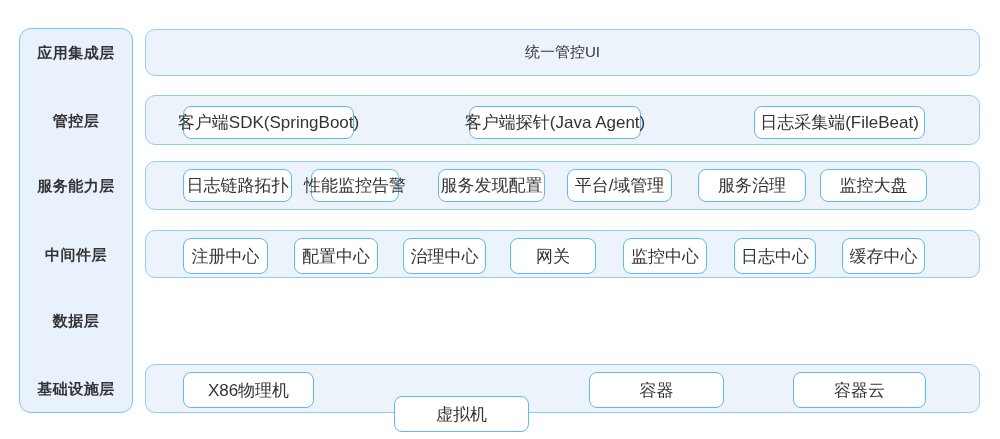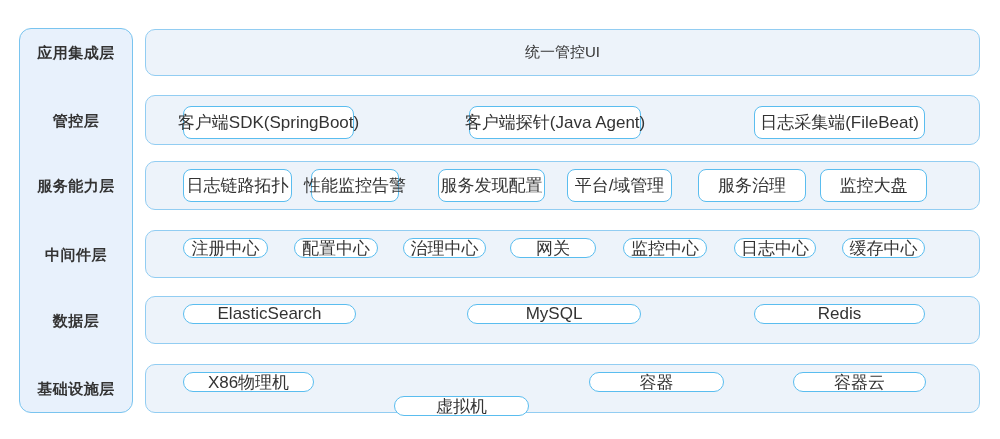--- a/index.html
+++ b/index.html
@@ -41,21 +41,21 @@
 
   
   .box{
     position:absolute;
     background:#ffffff;border:1.4px solid #5abdef;border-radius:8px;
     box-sizing:border-box;
     display:flex;align-items:center;justify-content:center;
     font-size:17px;color:#333;white-space:nowrap;
   }
   .h33{height:33px;top:10px;}
-  .h32{height:20px;top:7px;border-radius:12px;}
+  .h32{height:36px;top:7px;}
 </style>
 </head>
 <body>
 
 <div class="canvas">
 
   <div class="sidebar">
     <div class="sidebar-label">应用集成层</div>
     <div class="sidebar-label">管控层</div>
     <div class="sidebar-label">服务能力层</div>
@@ -86,25 +86,20 @@
   <div class="row row-4">
     <div class="box h32" style="left:37px;width:85px;">注册中心</div>
     <div class="box h32" style="left:148px;width:84px;">配置中心</div>
     <div class="box h32" style="left:257px;width:83px;">治理中心</div>
     <div class="box h32" style="left:364px;width:86px;">网关</div>
     <div class="box h32" style="left:477px;width:84px;">监控中心</div>
     <div class="box h32" style="left:588px;width:82px;">日志中心</div>
     <div class="box h32" style="left:696px;width:83px;">缓存中心</div>
   </div>
 
-  <div class="row row-5">
-    <div class="box h32" style="left:37px;width:173px;">ElasticSearch</div>
-    <div class="box h32" style="left:321px;width:174px;">MySQL</div>
-    <div class="box h32" style="left:608px;width:171px;">Redis</div>
-  </div>
 
   <div class="row row-6">
     <div class="box h32" style="left:37px;width:131px;">X86物理机</div>
     <div class="box h32" style="left:248px;width:135px;margin-top:24px;">虚拟机</div>
     <div class="box h32" style="left:443px;width:135px;">容器</div>
     <div class="box h32" style="left:647px;width:133px;">容器云</div>
   </div>
 
 </div>
 

